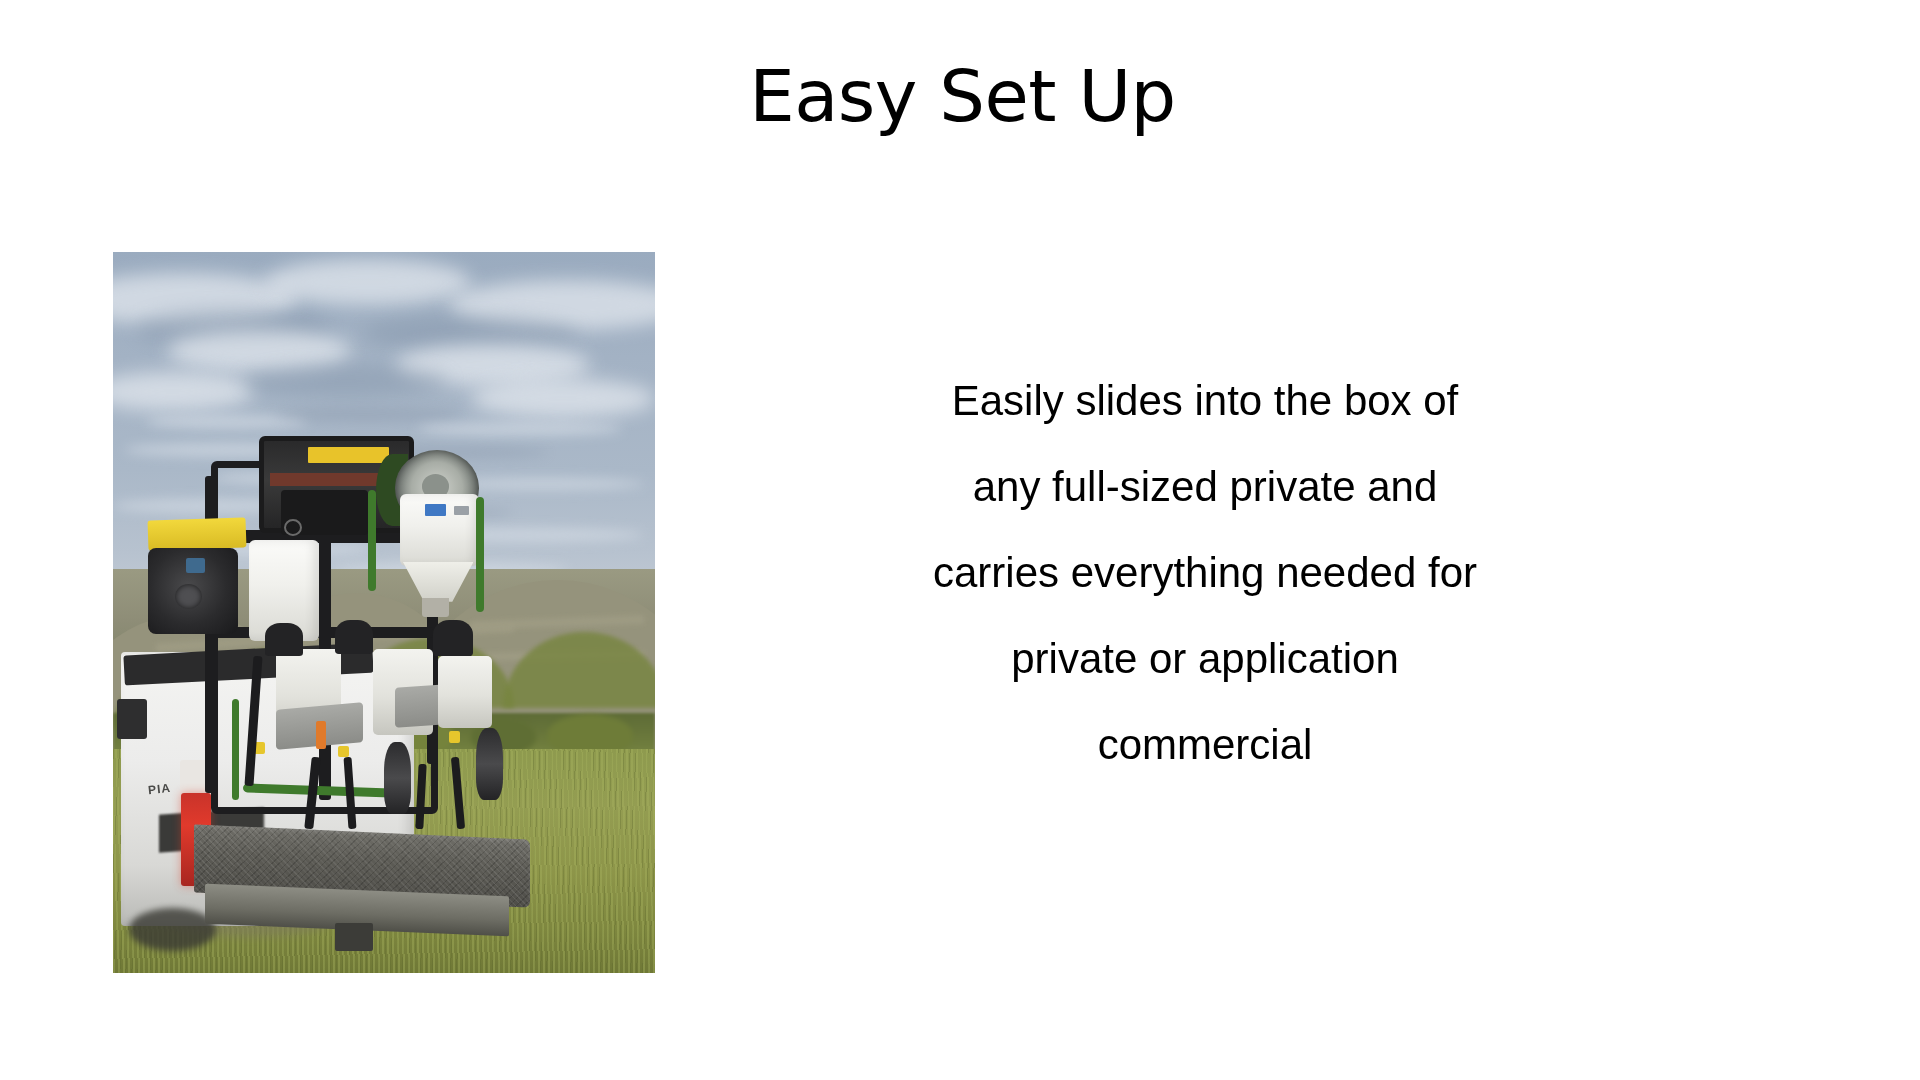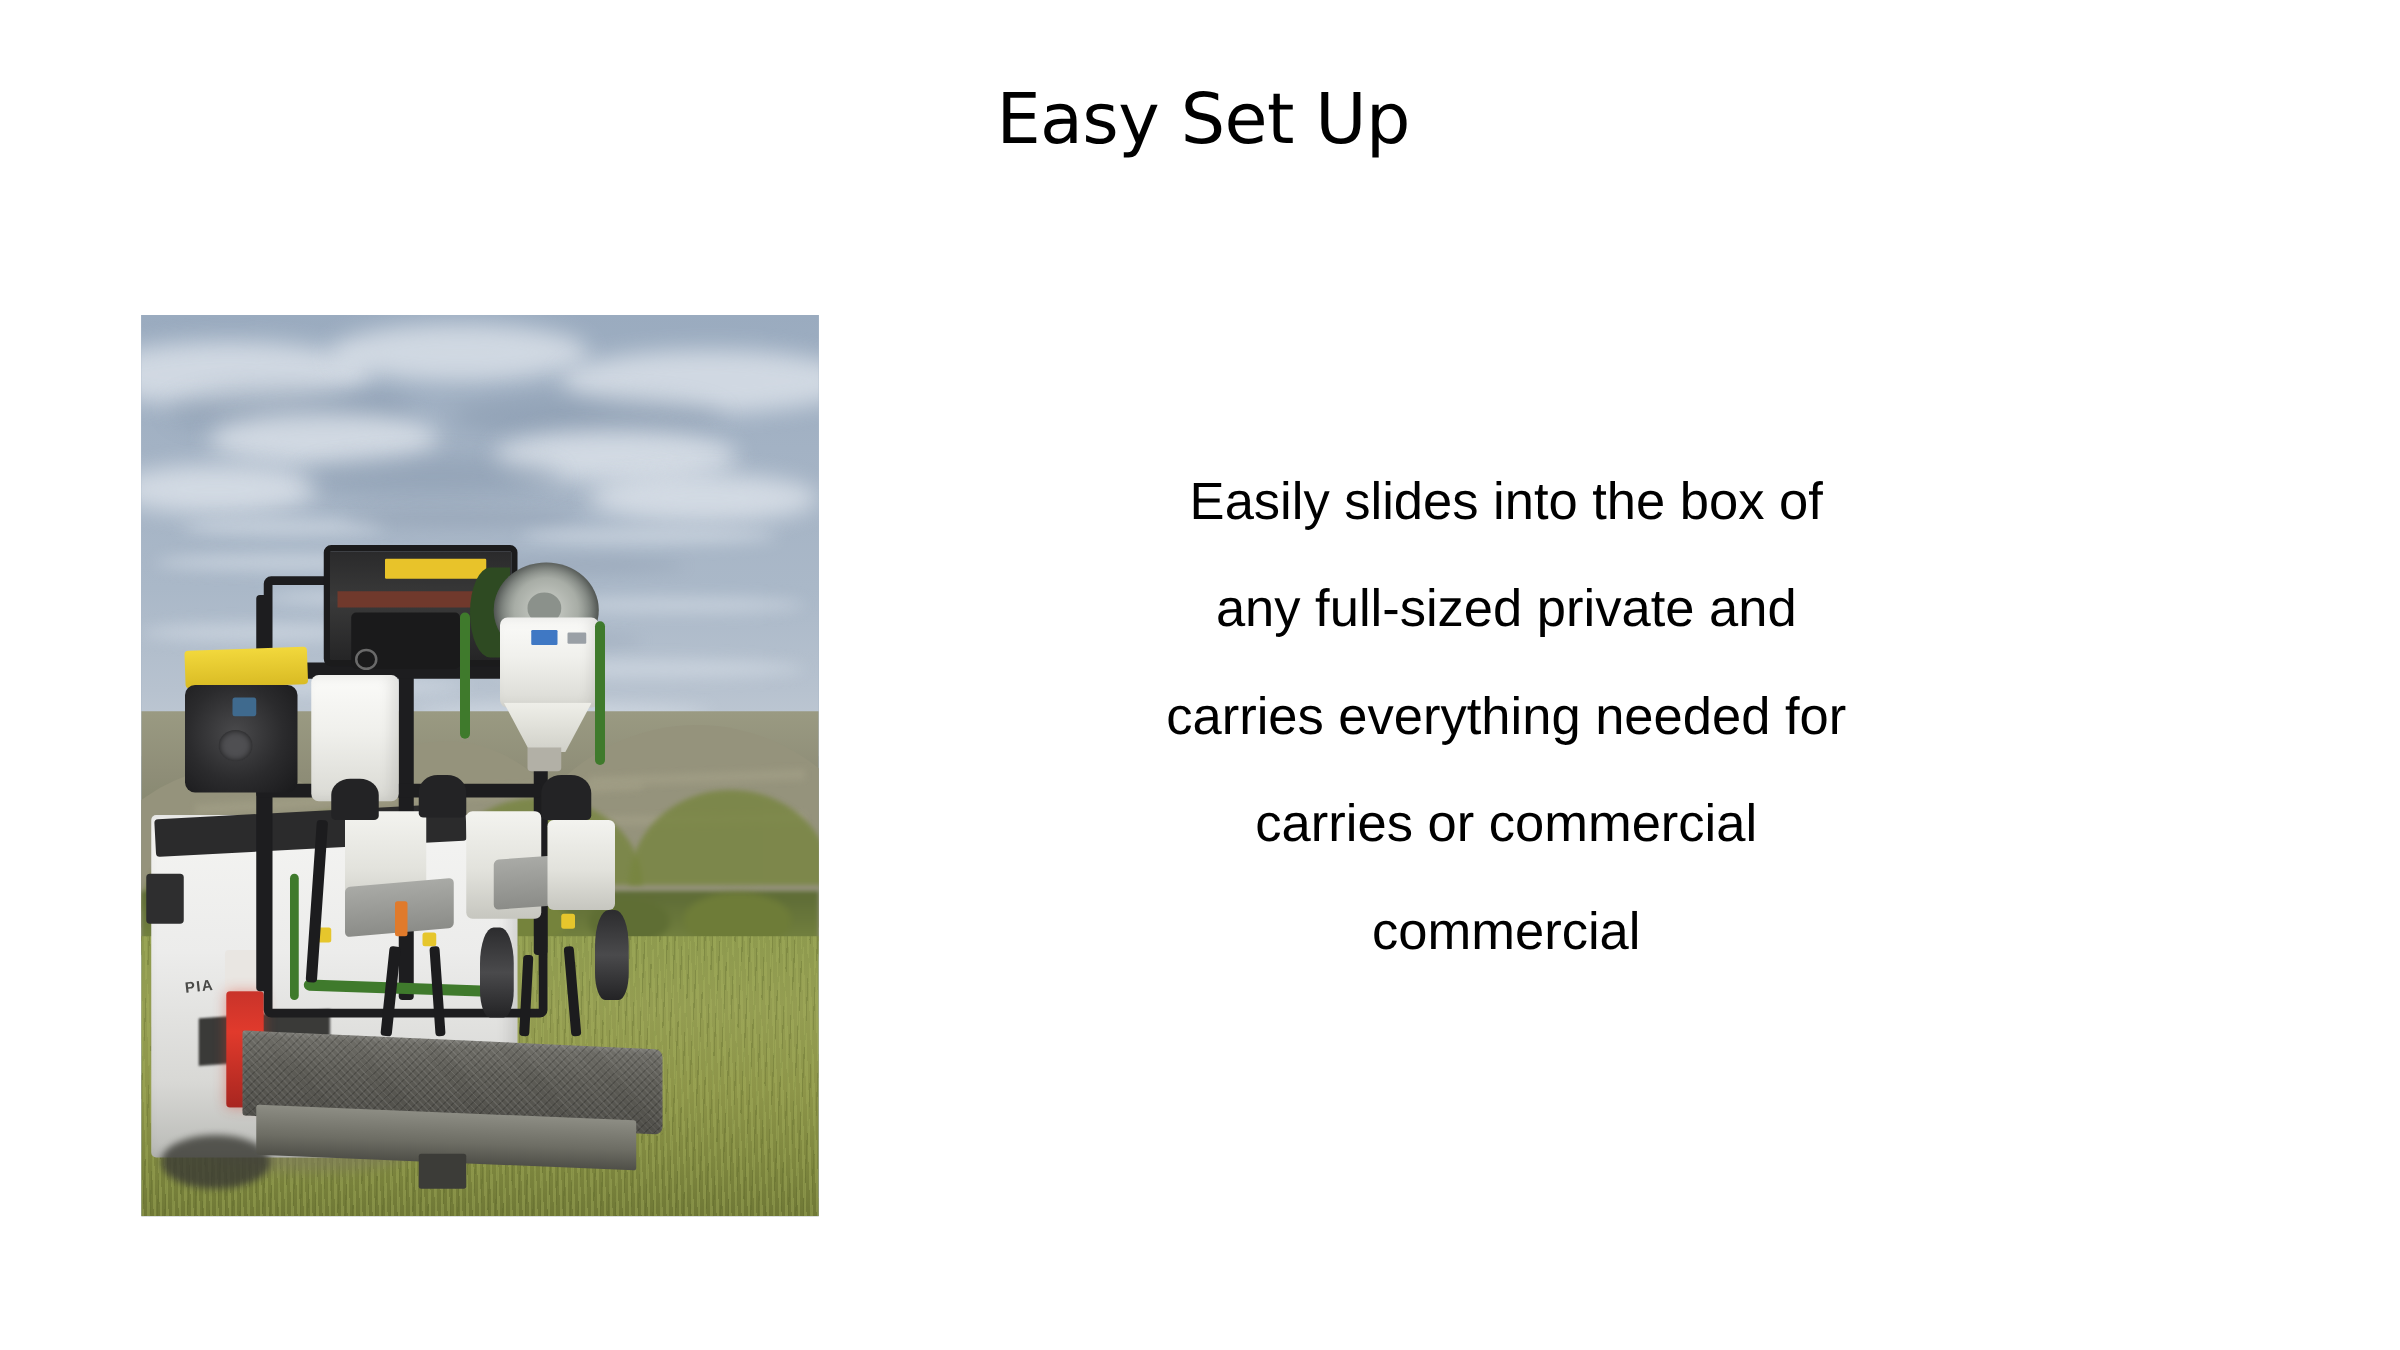--- a/index.html
+++ b/index.html
@@ -23,21 +23,21 @@
 
   
   .slide-title {
     position: absolute;
     left: 460px;
     top: 44px;
     width: 1005px;
     text-align: center;
     font-family: "DejaVu Sans", sans-serif;
     font-weight: 400;
-    font-size: 56px;
+    font-size: 72px;
     line-height: 104px;
     letter-spacing: -0.5px;
     color: #000000;
     white-space: nowrap;
   }
 
   
   .body-text {
     position: absolute;
     left: 745px;
@@ -637,17 +637,17 @@
       <div class="strap" style="left:63%;top:70%;width:1.5%;height:10%;transform:rotate(-5deg);"></div>
       <div class="strap" style="left:25%;top:56%;width:1.6%;height:18%;transform:rotate(4deg);"></div>
 
     </div>
   </div>
 
   <div class="body-text">
     <span class="ln">Easily slides into the box of</span>
     <span class="ln">any full-sized private and</span>
     <span class="ln">carries everything needed for</span>
-    <span class="ln">carries or commercial</span>
+    <span class="ln">private or application</span>
     <span class="ln">commercial</span>
   </div>
 
 </div>
 
 </body></html>

